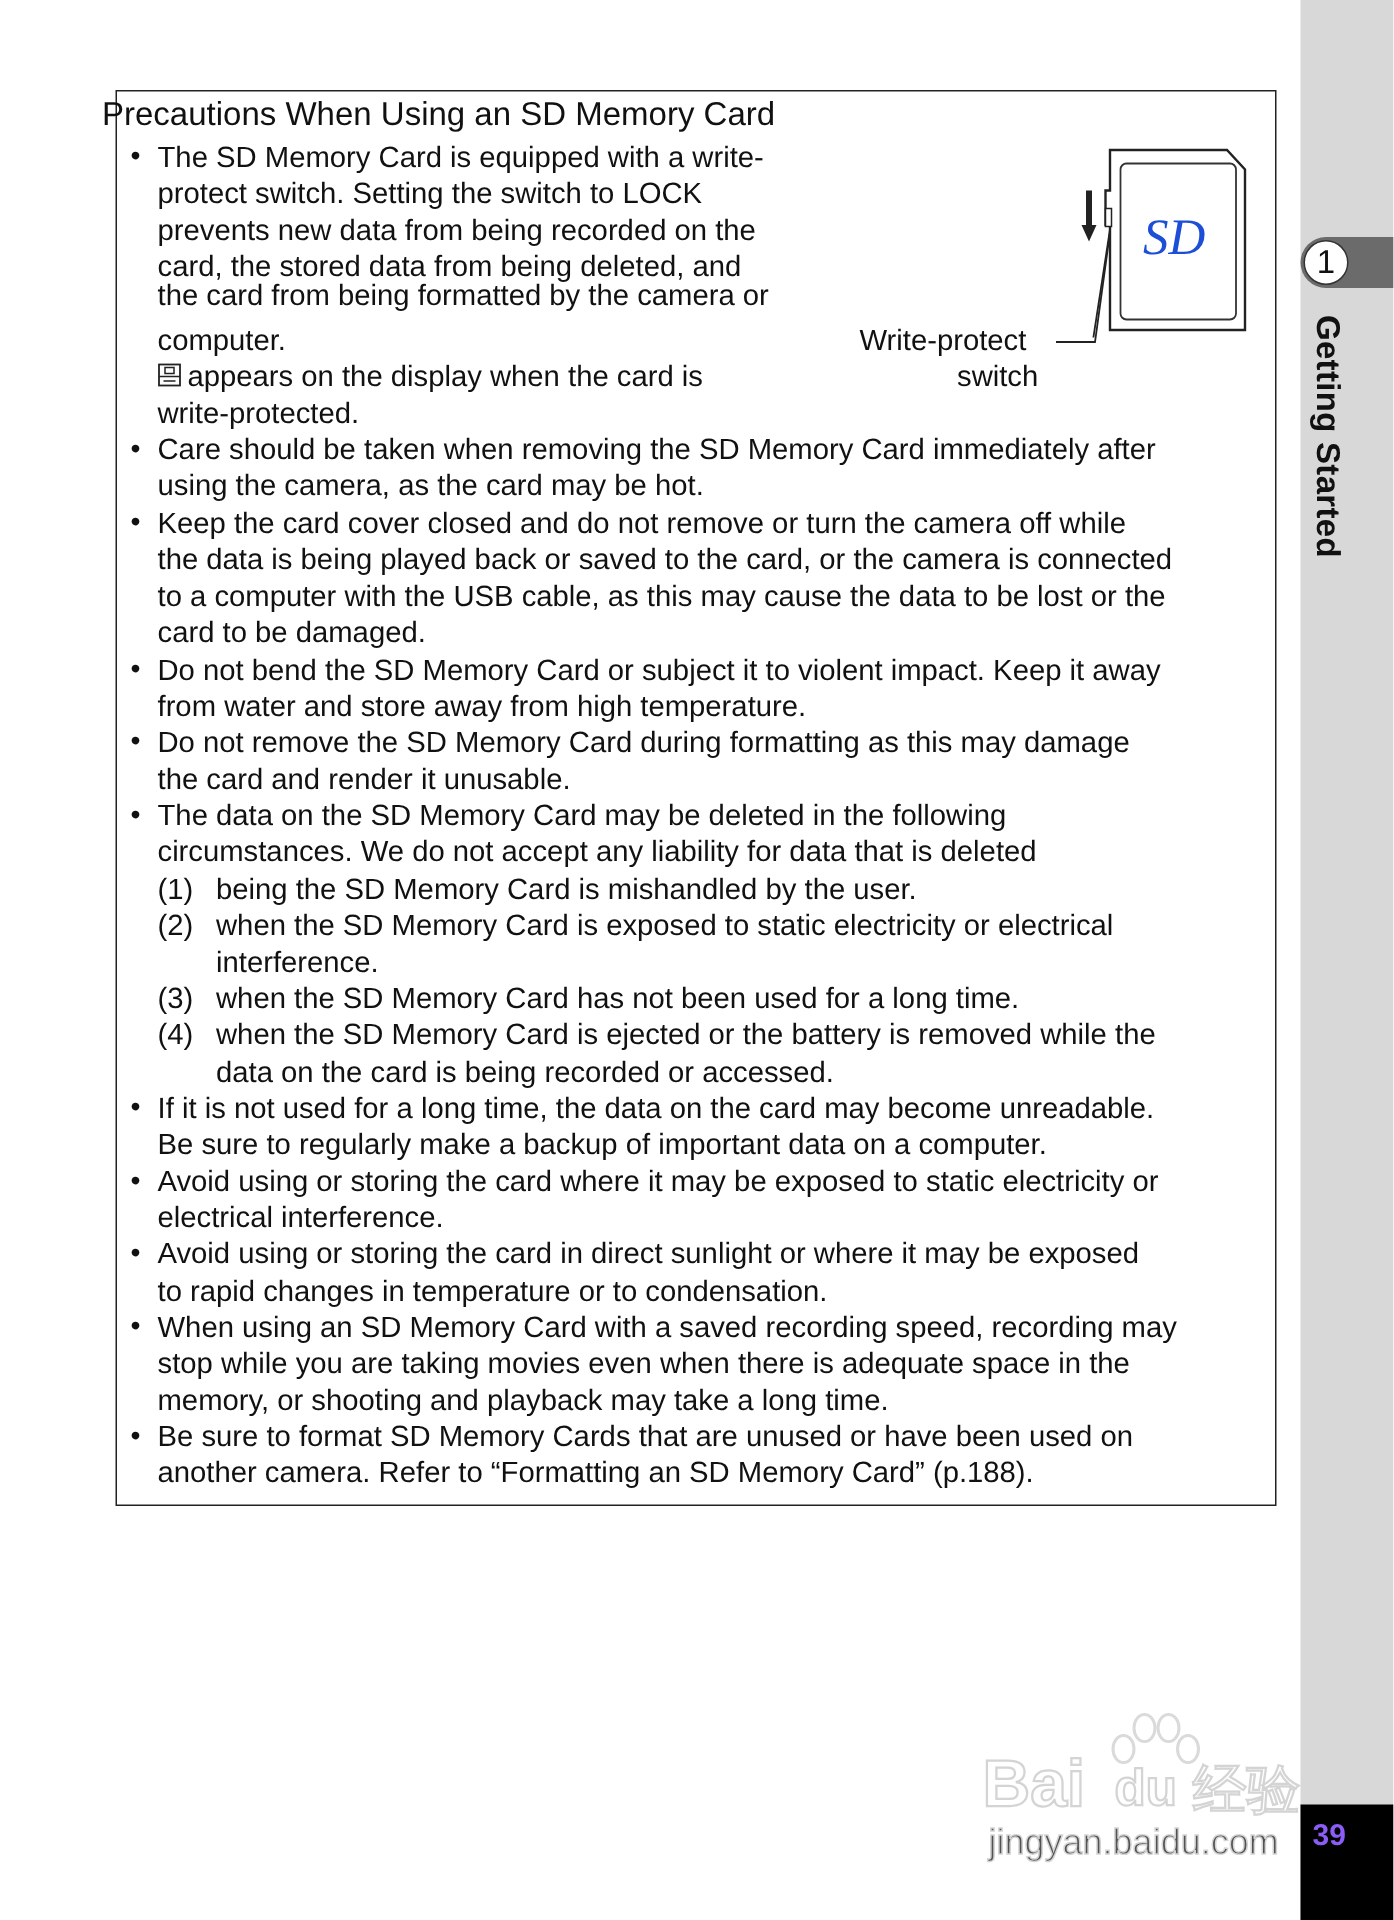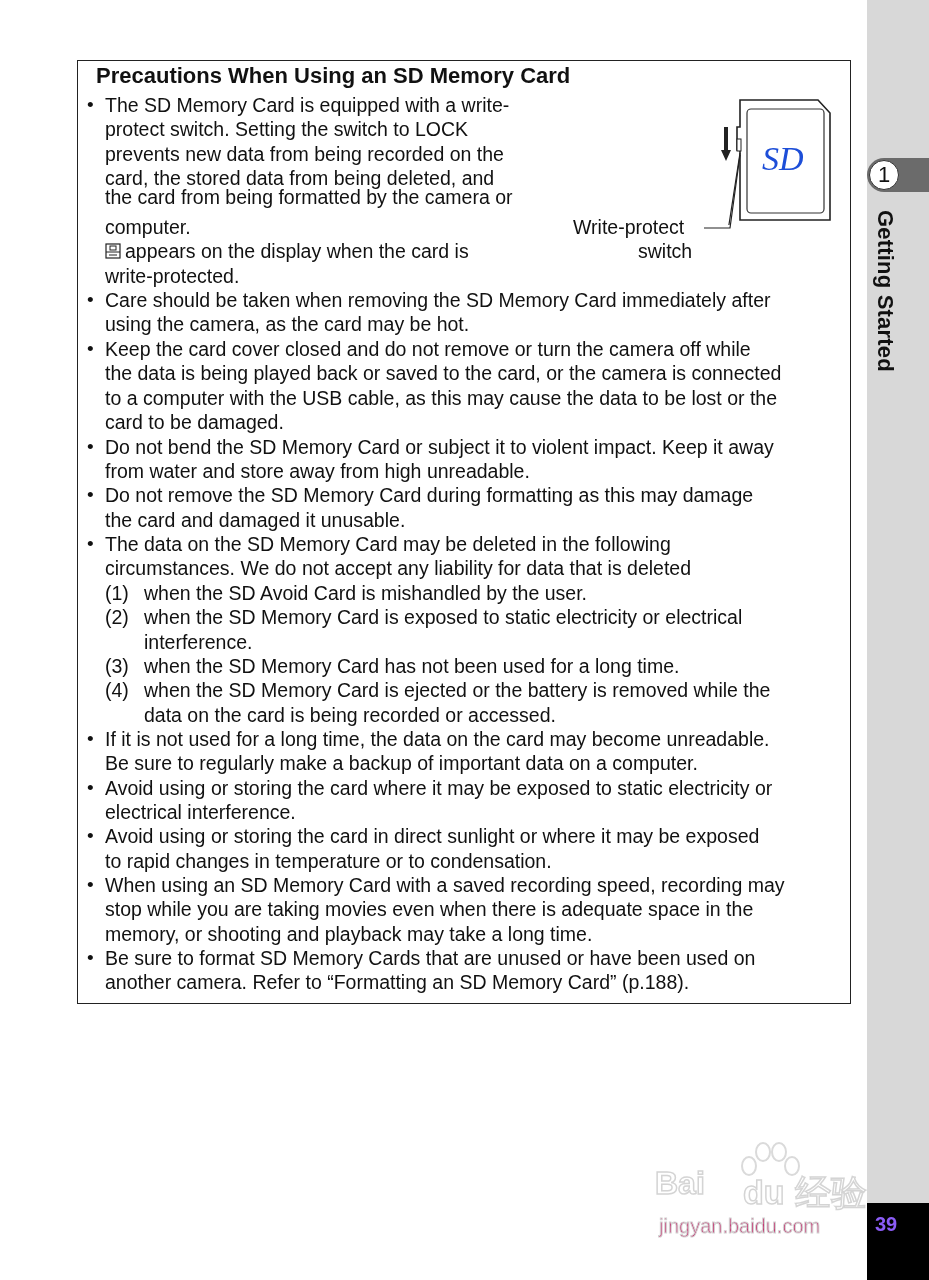--- a/index.html
+++ b/index.html
@@ -27,21 +27,21 @@
     position: absolute; left: 867px; top: 1203px; width: 62px; height: 77px; background: #000;
   }
   .page-num {
     position: absolute; left: 875px; top: 1213px; color: #8b5cf6; font-weight: bold; font-size: 20px;
   }
   .box {
     position: absolute; left: 77px; top: 60px; width: 774px; height: 944px;
     border: 1px solid #222; box-sizing: border-box;
   }
   .title {
-    position: absolute; left: 96px; top: 63px; font-weight: bold; font-size: 22px; color: #111;
+    position: absolute; left: 68px; top: 63px; font-weight: normal; font-size: 22px; color: #111;
   }
   .bullet { position: absolute; left: 87px; font-size: 19px; }
   .line { position: absolute; left: 105px; white-space: nowrap; font-size: 19.5px; }
   .num { position: absolute; left: 105px; white-space: nowrap; font-size: 19.5px; }
   .numtxt { position: absolute; left: 144px; white-space: nowrap; font-size: 19.5px; }
   .caption { position: absolute; font-size: 19.5px; white-space: nowrap; }
   .lockicon { display: inline-block; width: 16px; height: 18px; vertical-align: -2px; margin-right: 4px; }
   .watermark { position: absolute; left: 655px; top: 1165px; opacity: 0.9; }
 </style>
 </head>
@@ -100,35 +100,35 @@
   <span class="bullet" style="top:338px">•</span>
   <span class="line" style="top:338px">Keep the card cover closed and do not remove or turn the camera off while</span>
   <span class="line" style="top:362px">the data is being played back or saved to the card, or the camera is connected</span>
   <span class="line" style="top:387px">to a computer with the USB cable, as this may cause the data to be lost or the</span>
   <span class="line" style="top:411px">card to be damaged.</span>
 </div>
 
 <div>
   <span class="bullet" style="top:436px">•</span>
   <span class="line" style="top:436px">Do not bend the SD Memory Card or subject it to violent impact. Keep it away</span>
-  <span class="line" style="top:460px">from water and store away from high unreadable.</span>
+  <span class="line" style="top:460px">from water and store away from high temperature.</span>
 </div>
 
 <div>
   <span class="bullet" style="top:484px">•</span>
   <span class="line" style="top:484px">Do not remove the SD Memory Card during formatting as this may damage</span>
-  <span class="line" style="top:509px">the card and damaged it unusable.</span>
+  <span class="line" style="top:509px">the card and render it unusable.</span>
 </div>
 
 <div>
   <span class="bullet" style="top:533px">•</span>
   <span class="line" style="top:533px">The data on the SD Memory Card may be deleted in the following</span>
   <span class="line" style="top:557px">circumstances. We do not accept any liability for data that is deleted</span>
   <span class="num" style="top:582px">(1)</span>
-  <span class="numtxt" style="top:582px">when the SD Avoid Card is mishandled by the user.</span>
+  <span class="numtxt" style="top:582px">being the SD Memory Card is mishandled by the user.</span>
   <span class="num" style="top:606px">(2)</span>
   <span class="numtxt" style="top:606px">when the SD Memory Card is exposed to static electricity or electrical</span>
   <span class="numtxt" style="top:631px">interference.</span>
   <span class="num" style="top:655px">(3)</span>
   <span class="numtxt" style="top:655px">when the SD Memory Card has not been used for a long time.</span>
   <span class="num" style="top:679px">(4)</span>
   <span class="numtxt" style="top:679px">when the SD Memory Card is ejected or the battery is removed while the</span>
   <span class="numtxt" style="top:704px">data on the card is being recorded or accessed.</span>
 </div>
 
@@ -165,17 +165,17 @@
 
 <div class="watermark">
   <svg style="position:absolute;left:80px;top:-25px;" width="70" height="60" viewBox="0 0 70 60">
     <g fill="none" stroke="#d6d6d6" stroke-width="2">
       <ellipse cx="14" cy="26" rx="7" ry="9"></ellipse>
         <ellipse cx="28" cy="12" rx="7" ry="9"></ellipse>
       <ellipse cx="44" cy="12" rx="7" ry="9"></ellipse>
         <ellipse cx="57" cy="26" rx="7" ry="9"></ellipse>
     </g>
   </svg>
-  <span style="position:absolute;left:0;top:0;font-size:32px;font-weight:bold;color:#fff;-webkit-text-stroke:1.5px #d0d0d0;">Bai</span>
+  <span style="position:absolute;left:0;top:0;font-size:44px;font-weight:bold;color:#fff;-webkit-text-stroke:1.5px #d0d0d0;">Bai</span>
   <span style="position:absolute;left:88px;top:8px;font-size:34px;font-weight:bold;color:#fff;-webkit-text-stroke:1.5px #d0d0d0;">du</span>
   <span style="position:absolute;left:140px;top:4px;font-size:36px;color:#fff;-webkit-text-stroke:1.5px #d0d0d0;white-space:nowrap;">经验</span>
-  <span style="position:absolute;left:4px;top:50px;font-size:20px;color:#be185d;-webkit-text-stroke:1px #d0d0d0;white-space:nowrap;">jingyan.baidu.com</span>
+  <span style="position:absolute;left:4px;top:50px;font-size:24px;color:#404040;-webkit-text-stroke:1px #d0d0d0;white-space:nowrap;">jingyan.baidu.com</span>
 </div>
 
 </body></html>

